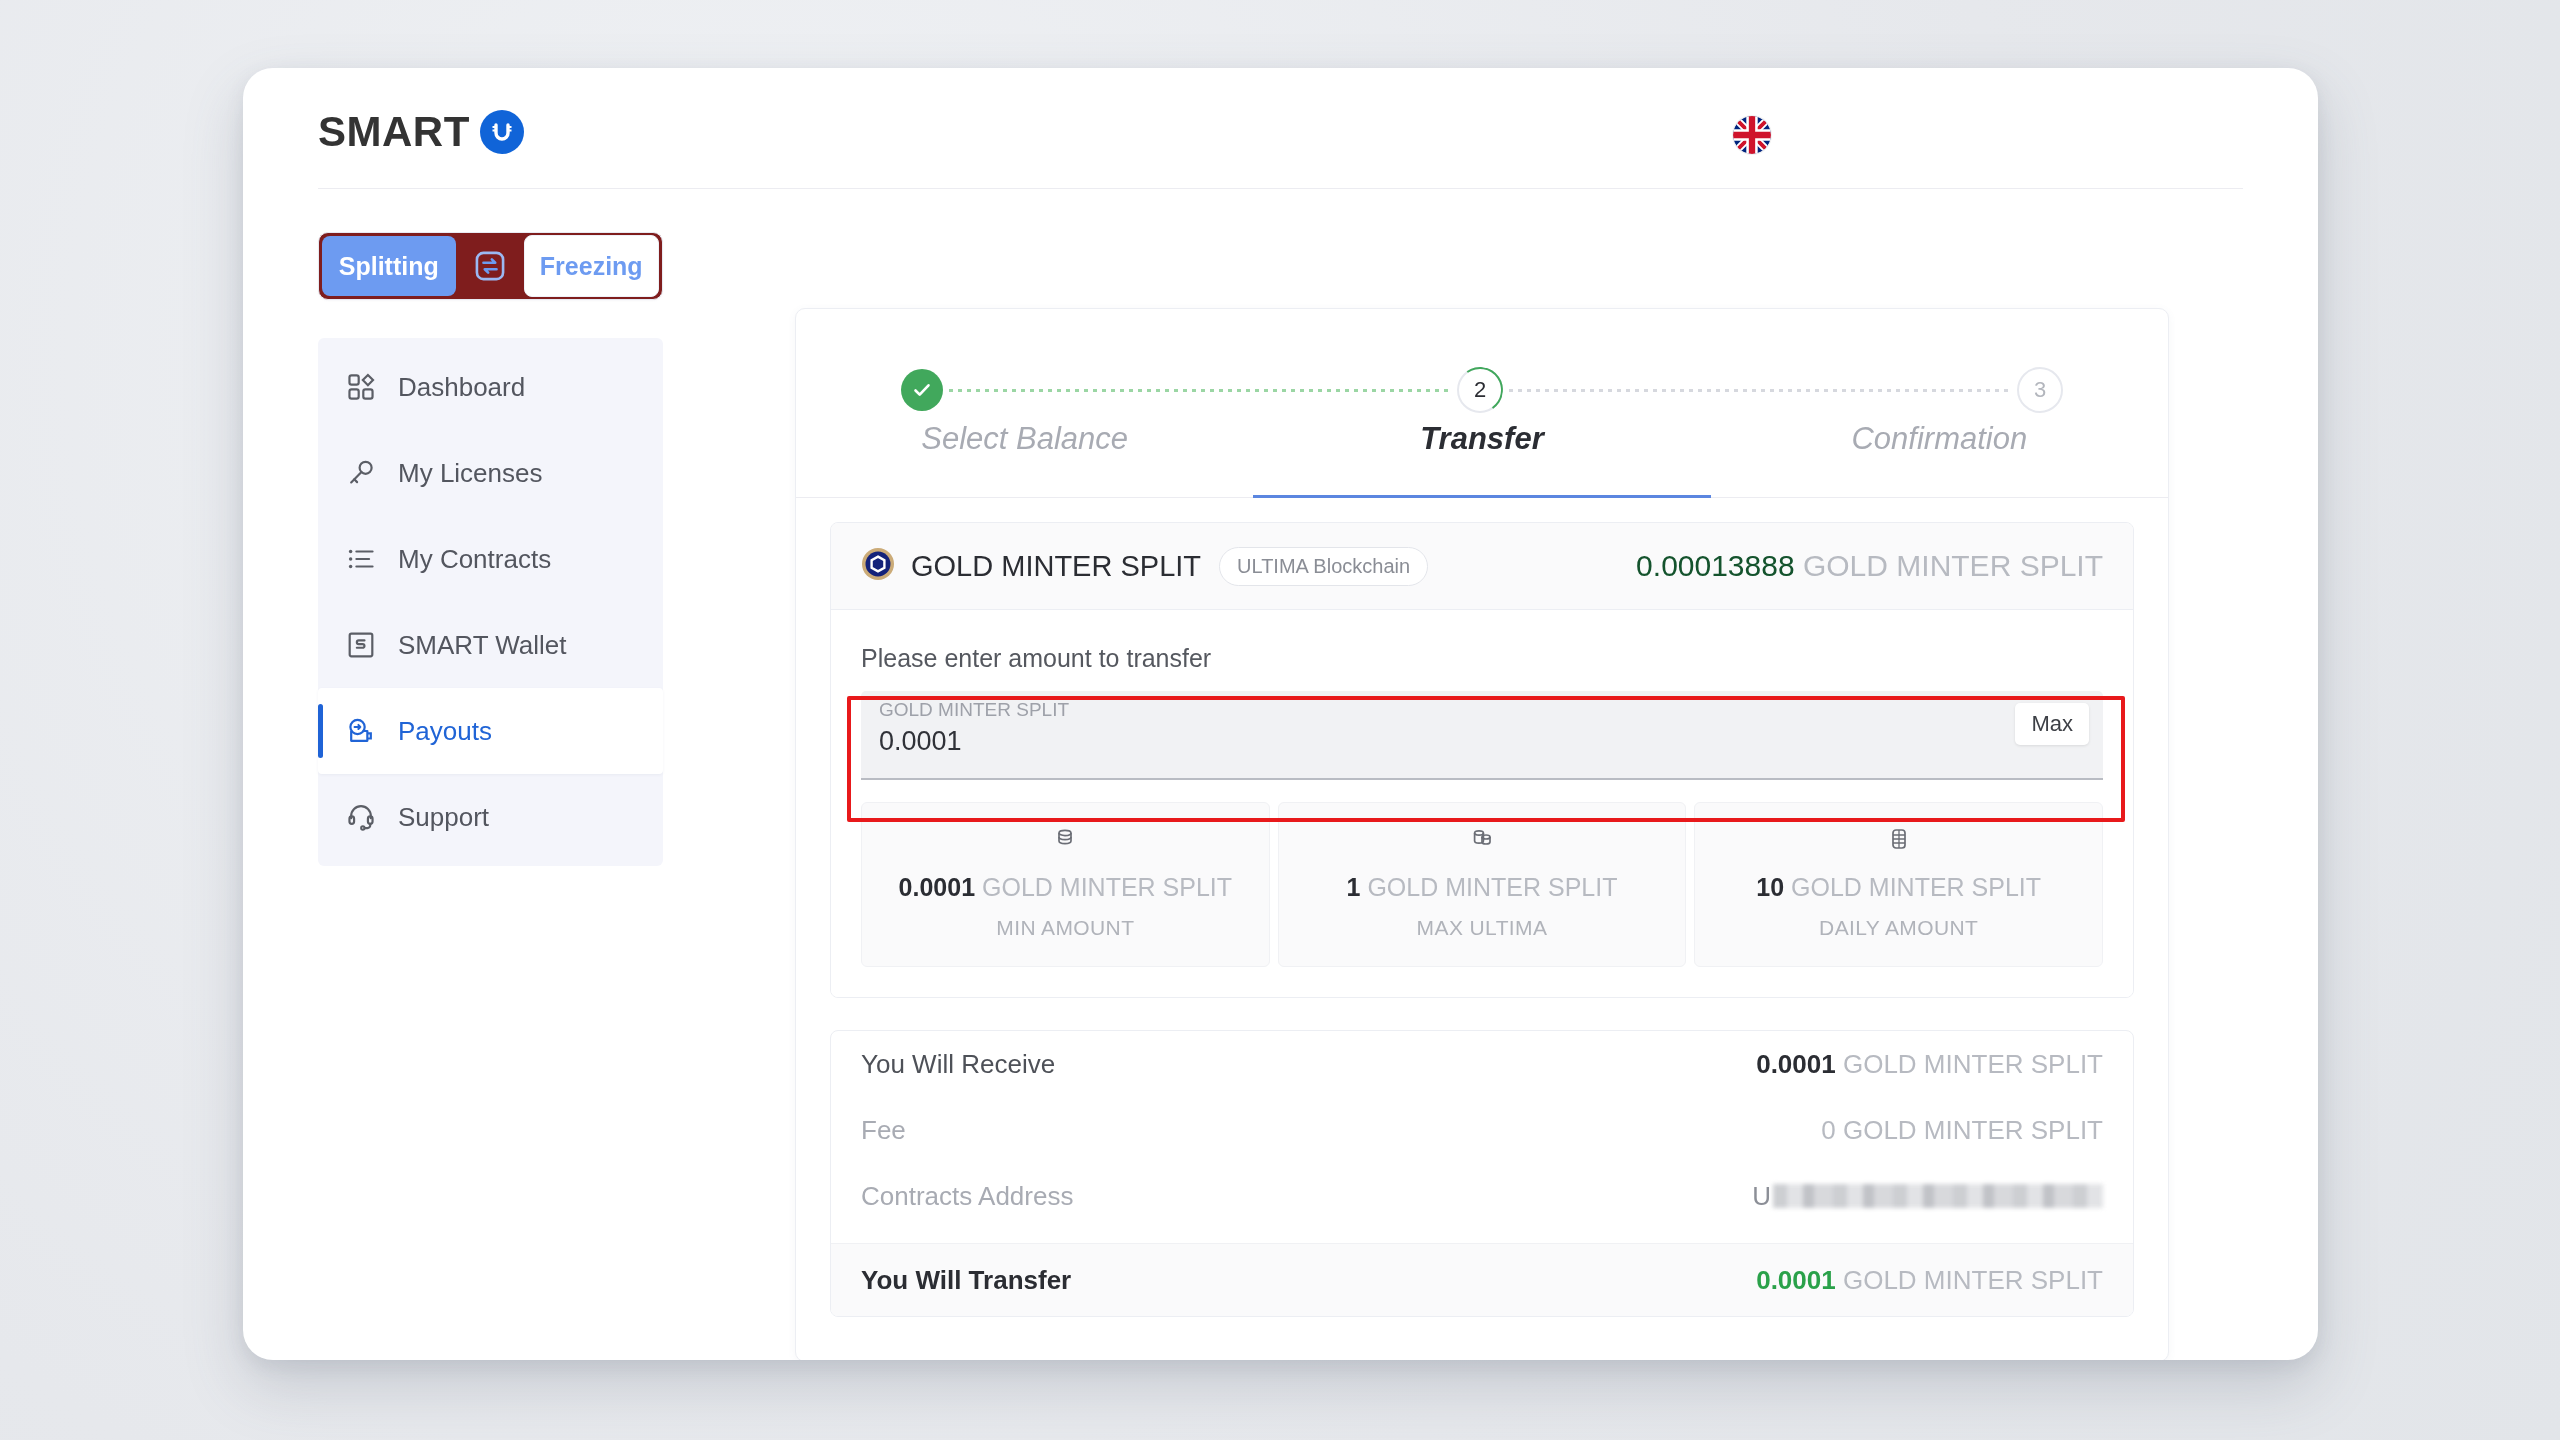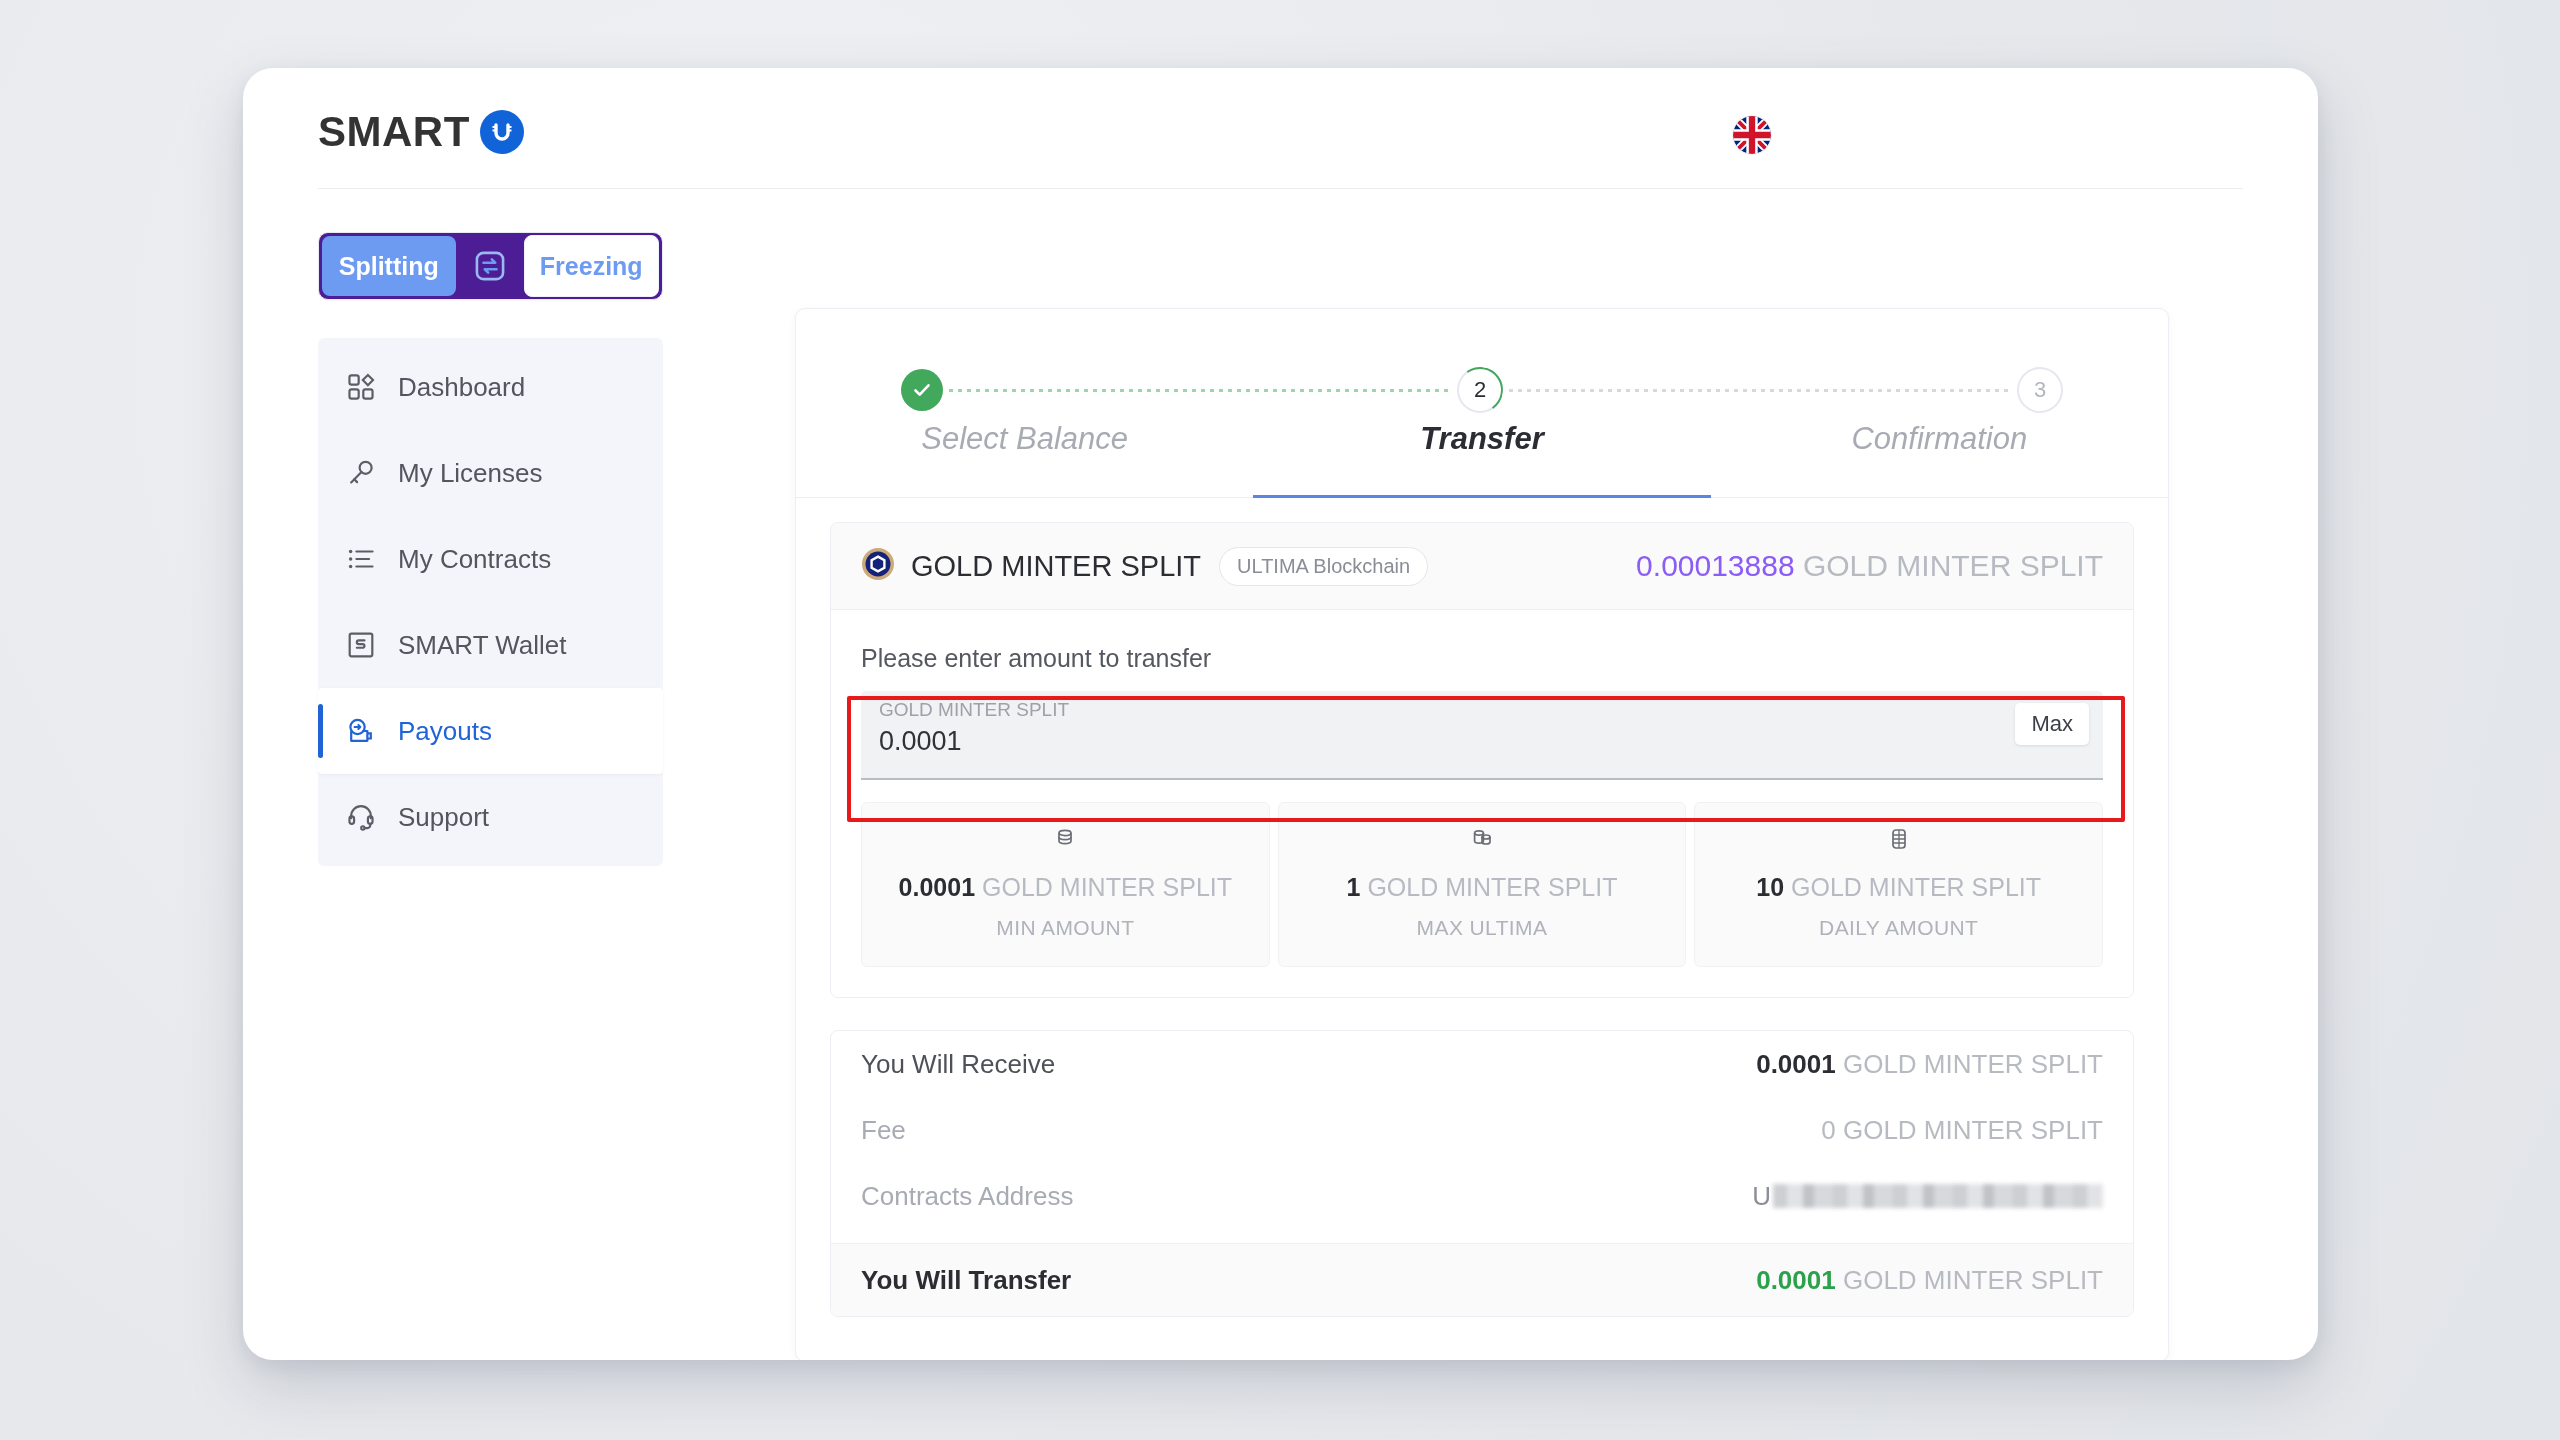--- a/index.html
+++ b/index.html
@@ -88,21 +88,21 @@
     left: 75px;
     top: 164px;
     width: 345px;
   }
   .seg-group {
     display: flex;
     align-items: center;
     height: 66px;
     border: 1px solid #e8eaf2;
     border-radius: 10px;
-    background: #4c1d95;
+    background: #7f1d1d;
     overflow: hidden;
     box-shadow: 0 1px 2px rgba(90,100,130,0.05);
   }
   .seg-tab {
     flex: 1 1 0;
     height: 100%;
     display: flex;
     align-items: center;
     justify-content: center;
     font-size: 25px;
@@ -299,21 +299,21 @@
     border-radius: 20px;
     padding: 7px 17px;
     font-size: 20px;
     color: #8a8d95;
     background: #fff;
   }
   .token-balance {
     margin-left: auto;
     font-size: 30px;
   }
-  .token-balance .amt { color: #8b5cf6; }
+  .token-balance .amt { color: #14532d; }
   .token-balance .unit { color: #b7bac1; }
 
   .fields-row {
     display: flex;
     padding: 34px 30px 0 30px;
     gap: 22px;
     background: #ffffff;
   }
   .field-block { flex: 1 1 0; position: relative; }
   .field-caption {

